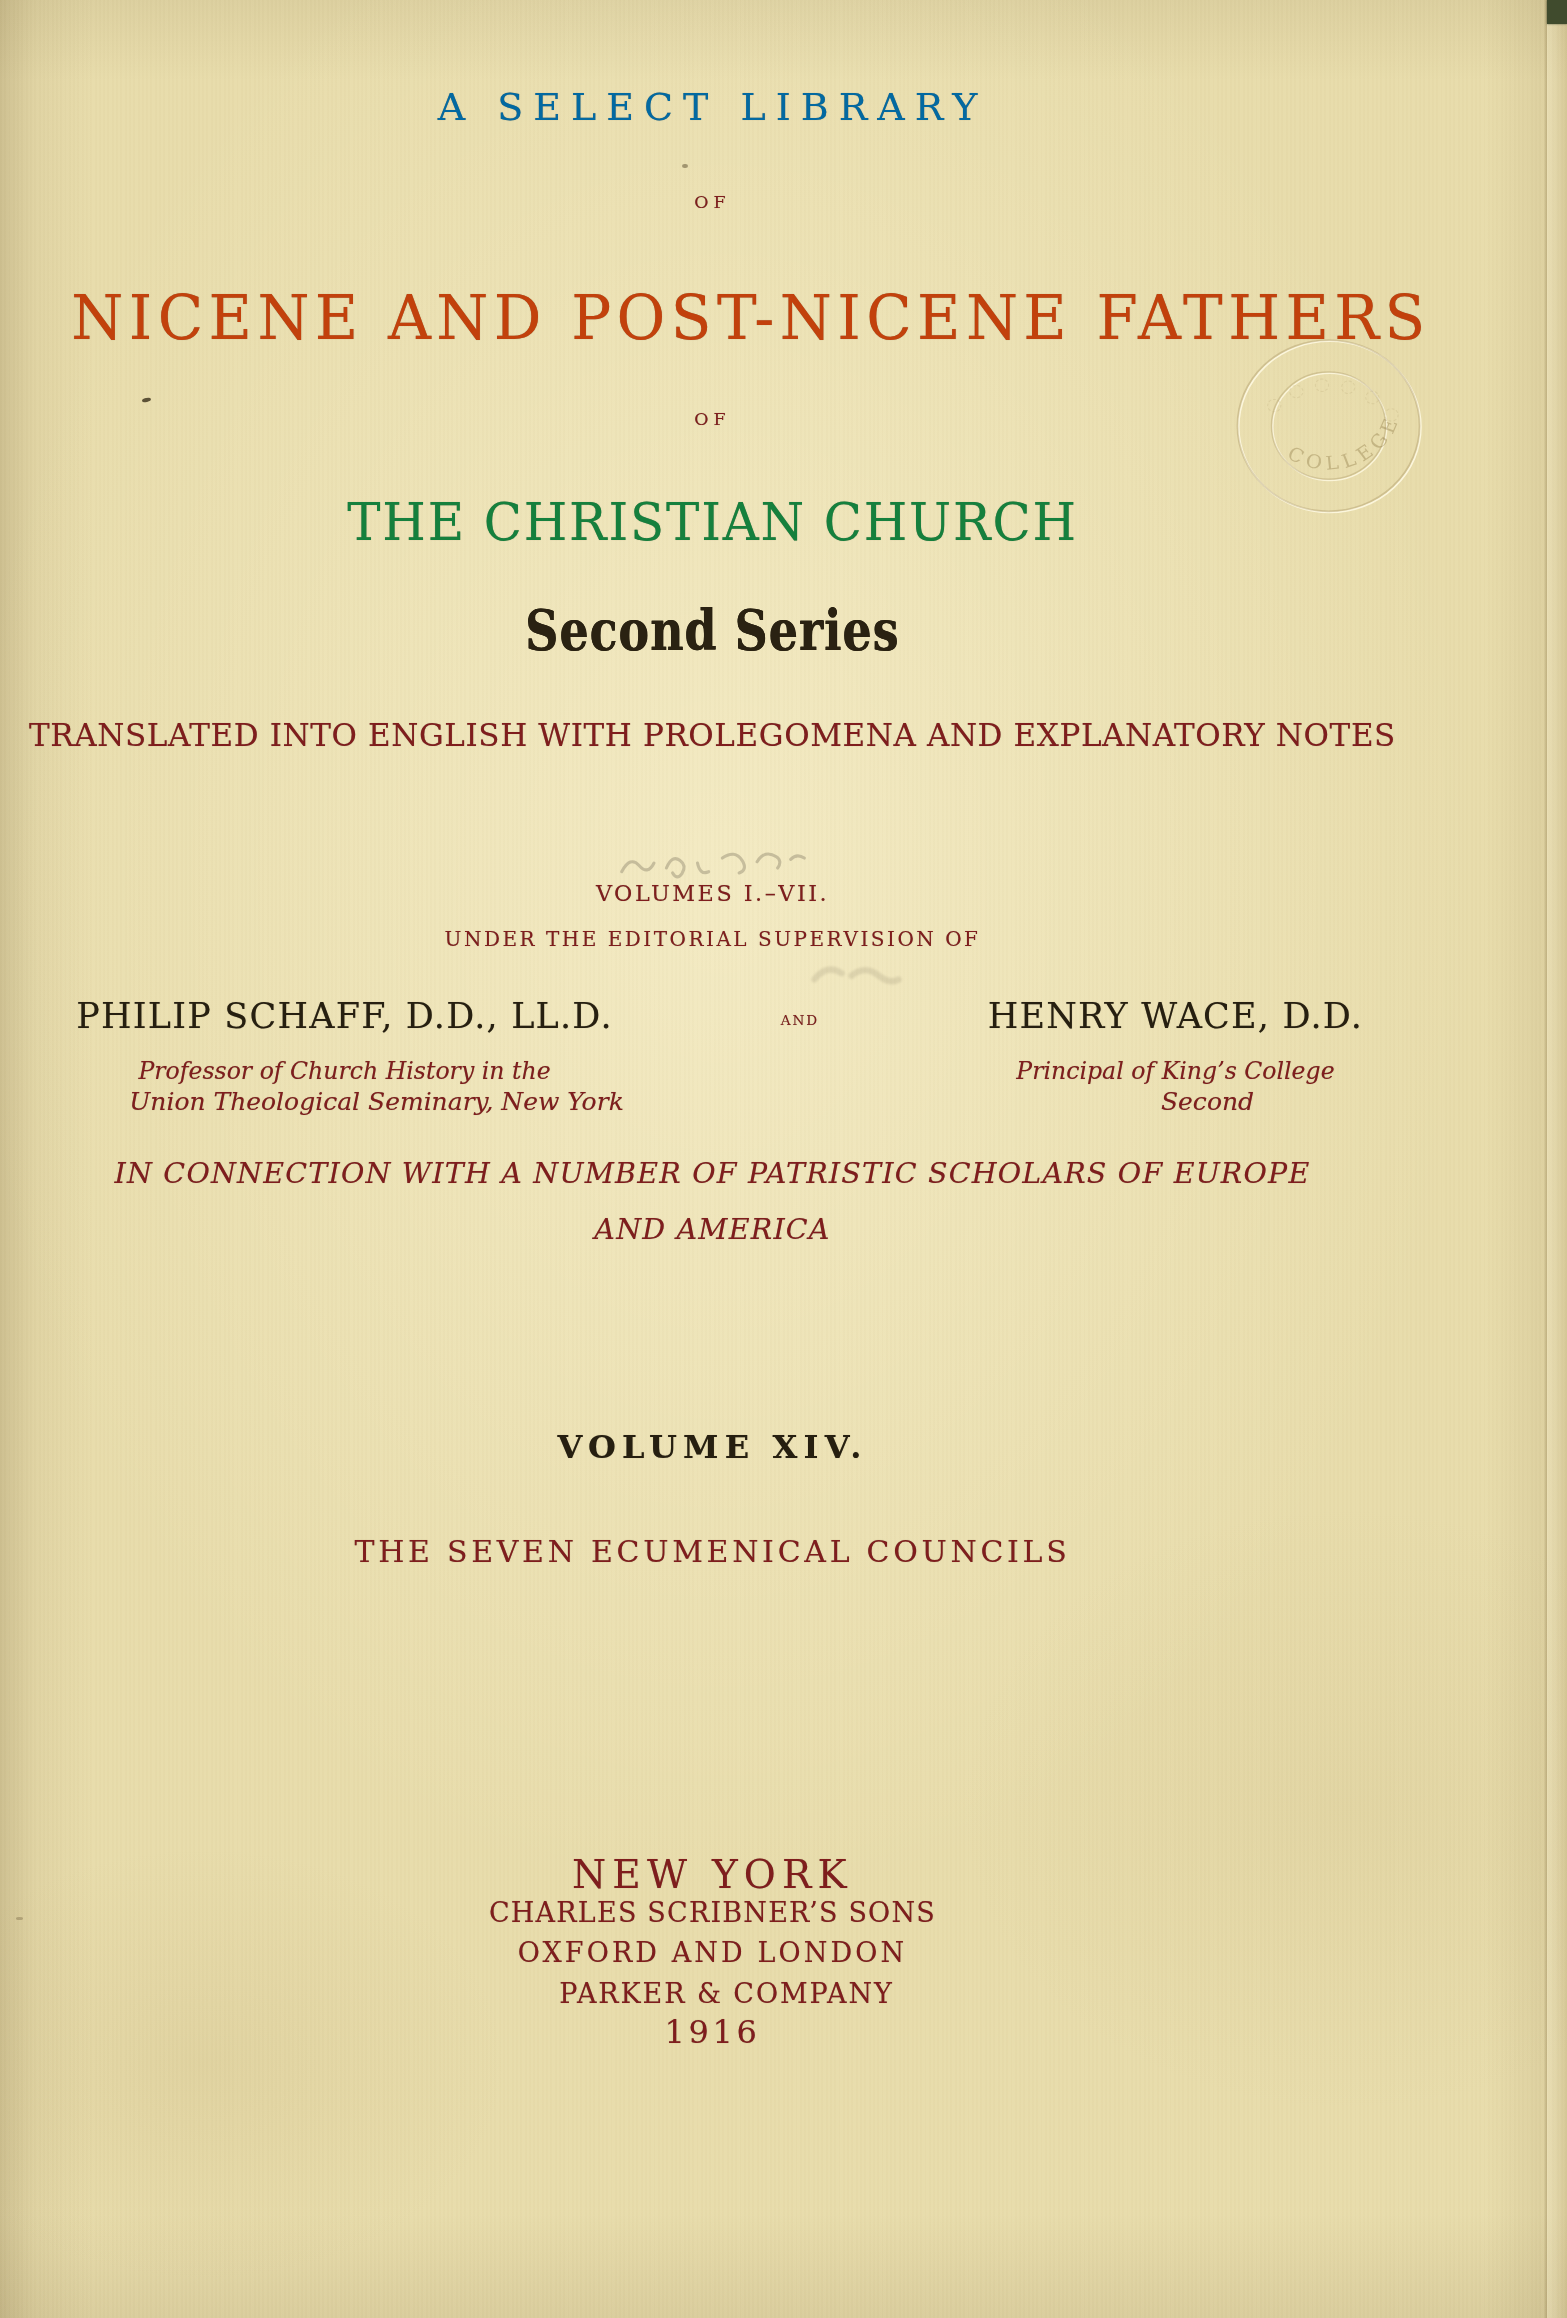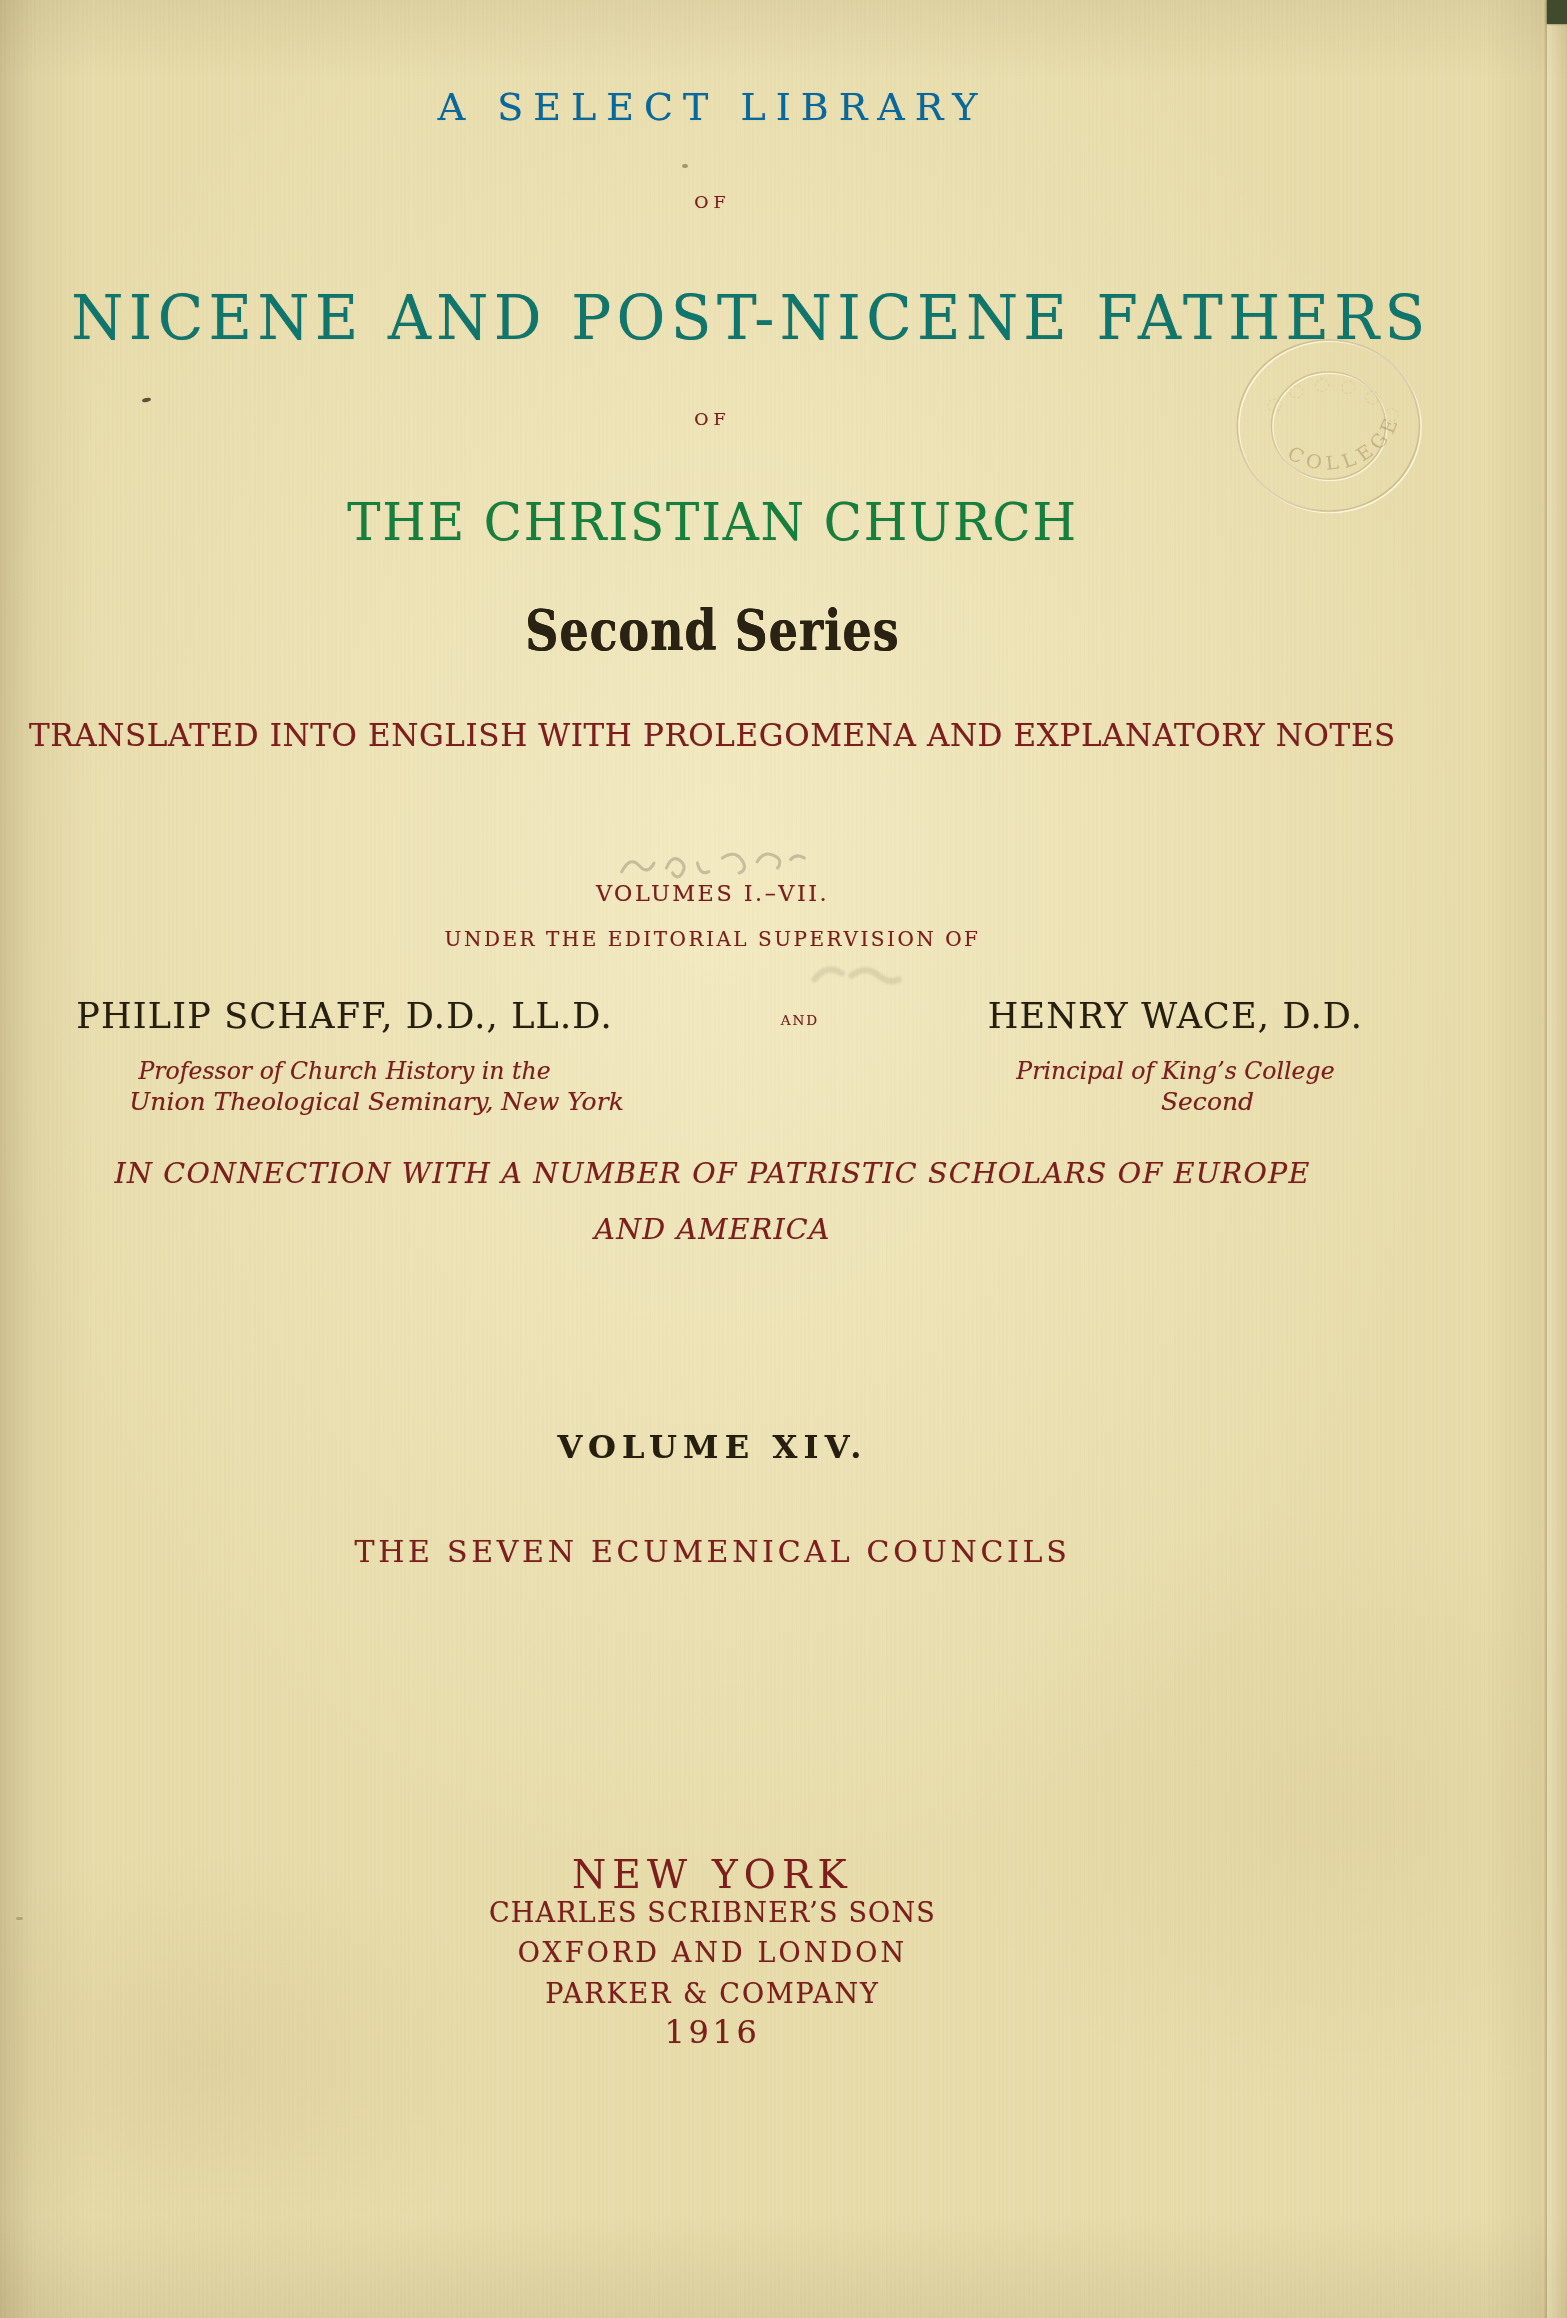--- a/index.html
+++ b/index.html
@@ -46,21 +46,21 @@
     color:#7f1d1d; text-align:center;
     text-shadow:0 0.4px 0.7px rgba(43,35,21,0.45);
   }
   .ax      { left:0; width:1425px; }
   .ax-wide { left:0; width:1501px; }
   .squeeze { display:inline-block; transform:scaleX(0.96); transform-origin:center; }
   .sq88    { display:inline-block; transform:scaleX(0.82); transform-origin:center; }
 
   .series-title   { top:88px;  font-size:38px;  letter-spacing:10px; color:#0369a1; }
   .of-word-1      { top:194px;  font-size:17.4px;  letter-spacing:5px; }
-  .main-title     { top:287px;  font-size:62px; letter-spacing:5.6px;  color:#0f766e; }
+  .main-title     { top:287px;  font-size:62px; letter-spacing:5.6px;  color:#c2410c; }
   .of-word-2      { top:411px;  font-size:17.4px;  letter-spacing:5px; }
   .subtitle       { top:496px;  font-size:52px;  letter-spacing:1.9px;  color:#15803d; }
   .series-desig   { top:602px;  font-size:56px;  font-weight:700; letter-spacing:1.2px; color:#2a2212;
                     text-shadow:0.5px 0 0 #2a2212, 0 0.4px 0.7px rgba(43,35,21,0.45); }
   .translation    { top:720px; font-size:31px;  letter-spacing:0.6px; }
   .volumes        { top:882px; font-size:22.3px;  letter-spacing:2.5px; }
   .supervision    { top:929px; font-size:20px;  letter-spacing:2.5px; }
 
   .col-left  { left:0;      width:689px; }
   .col-right { left:831px; width:689px; }
@@ -72,21 +72,21 @@
 
   .conn-1 { top:1160px; font-size:28.5px; font-style:italic; letter-spacing:1.2px; }
   .conn-2 { top:1216px; font-size:28.5px; font-style:italic; letter-spacing:1.2px; }
 
   .vol-head  { top:1431px; font-size:32px; font-weight:700; letter-spacing:6.2px; color:#261f10;text-align:center; }
   .vol-title { top:1537px; font-size:30px; letter-spacing:3.7px; }
 
   .imp-city { top:1855px; font-size:39px; letter-spacing:6.2px; }
   .imp-1    { top:1899px; font-size:27px; letter-spacing:1.2px; }
   .imp-2    { top:1939px; font-size:27px; letter-spacing:3.1px; }
-  .imp-3    { top:1980px; font-size:27px; letter-spacing:1.9px; }
+  .imp-3    { top:1980px; font-size:27px; letter-spacing:1.9px;padding-left:14px; }
   .imp-year { top:2016px; font-size:32px; letter-spacing:3.7px; }
 
   
   .speck { position:absolute; border-radius:50%; }
   .speck-1 { left:142px;  top:398px;  width:9.3px; height:4.3px; background:#3a2f1a; opacity:0.8; transform:rotate(-12deg); }
   .speck-2 { left:682px; top:164px;  width:5.6px;  height:4.3px; background:#5a4c2e; opacity:0.5; }
   .speck-3 { left:16px;   top:1917px; width:6.8px; height:2.5px; background:#6a5a38; opacity:0.35; }
 
   .seal { position:absolute; left:1230px; top:333px; width:197px; height:186px; filter:blur(0.4px); }
   .pencil { position:absolute; left:613px; top:843px; width:205px; height:45px; filter:blur(0.7px); opacity:0.33; }

